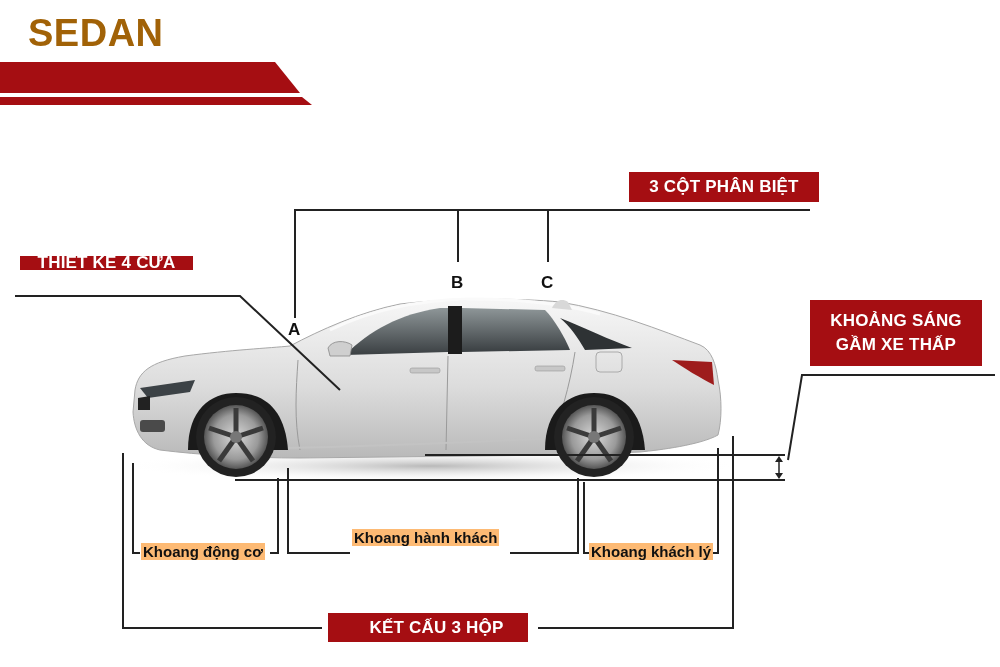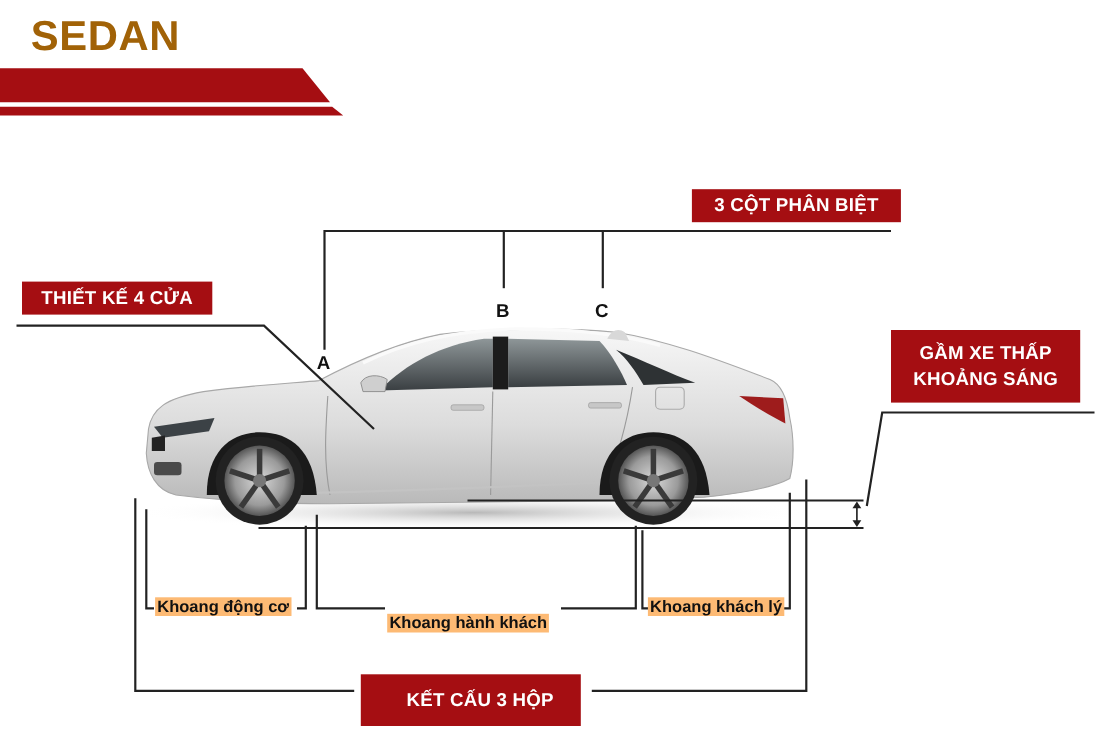--- a/index.html
+++ b/index.html
@@ -146,26 +146,26 @@
 
     <polyline points="584,482 584,553 590,553"></polyline>
     <polyline points="710,553 718,553 718,448"></polyline>
 
     <polyline points="123,453 123,628 322,628"></polyline>
     <polyline points="538,628 733,628 733,436"></polyline>
   </g>
 </svg>
 
 <div class="red-label" style="left:617px; top:172px; width:190px; height:30px;margin-left:12px;">3 CỘT PHÂN BIỆT</div>
-<div class="red-label" style="left:20px; top:256px; width:173px; height:30px;">THIẾT KẾ 4 CỬA</div>
+<div class="red-label" style="left:20px; top:256px; width:173px; height:14px;">THIẾT KẾ 4 CỬA</div>
 <div class="red-label two-line" style="left:810px; top:300px; width:172px; height:66px;">
+  <span>KHOẢNG SÁNG</span>
   <span>GẦM XE THẤP</span>
-  <span>KHOẢNG SÁNG</span>
 </div>
-<div class="red-label" style="left:328px; top:613px; width:200px; height:47px;padding-left:17px;">KẾT CẤU 3 HỘP</div>
+<div class="red-label" style="left:328px; top:613px; width:200px; height:29px;padding-left:17px;">KẾT CẤU 3 HỘP</div>
 
 <div class="pillar" style="left:288px; top:320px;">A</div>
 <div class="pillar" style="left:451px; top:273px;">B</div>
 <div class="pillar" style="left:541px; top:273px;">C</div>
 
 <div class="zone" style="left:141px; top:543px;">Khoang động cơ</div>
-<div class="zone" style="left:352px; top:558px;">Khoang hành khách</div>
+<div class="zone" style="left:352px; top:529px;">Khoang hành khách</div>
 <div class="zone" style="left:589px; top:543px;">Khoang khách lý</div>
 
 </body></html>

